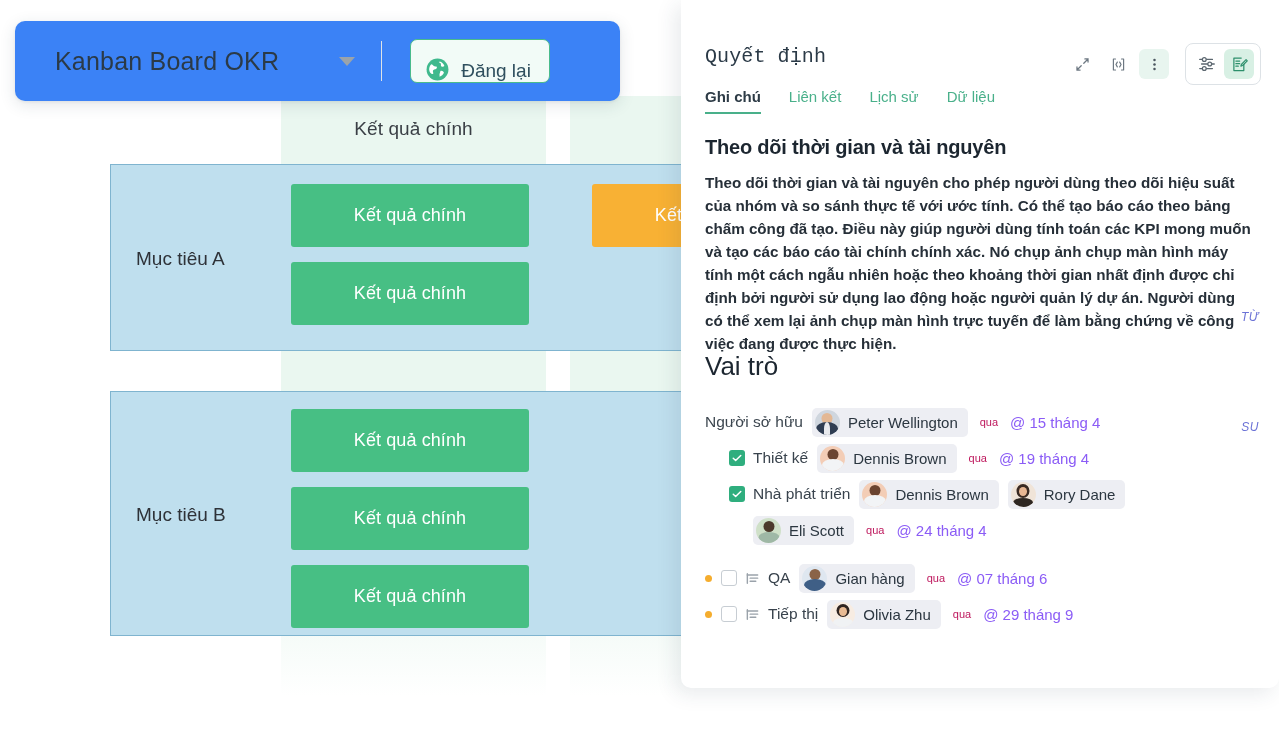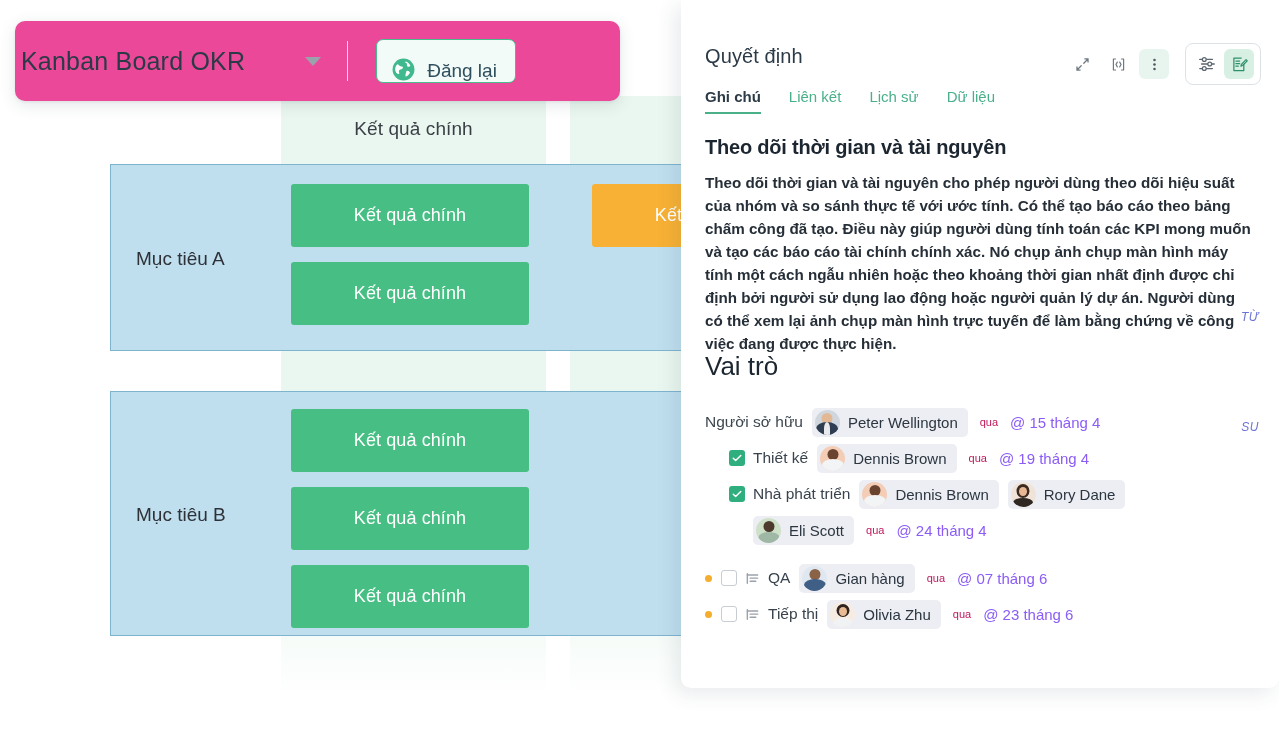--- a/index.html
+++ b/index.html
@@ -55,23 +55,23 @@
   .a-k2 { left:180px; top:97px; }
   .a-o1 { left:481px; top:19px; }
   
   .b-k1 { left:180px; top:17px; }
   .b-k2 { left:180px; top:95px; }
   .b-k3 { left:180px; top:173px; }
 
   
   .toolbar-card {
     position:absolute; left:15px; top:21px; width:605px; height:80px;
-    background:#ec4899; border-radius:10px;
+    background:#3b82f6; border-radius:10px;
     box-shadow: 0 4px 16px rgba(40,60,80,.13), 0 1px 3px rgba(40,60,80,.08);
-    display:flex; align-items:center; padding:0 6px;
+    display:flex; align-items:center; padding:0 40px;
   }
   .board-title { font-size:25px; color:#2b3a47; letter-spacing:.2px; }
   .chevron-down {
     margin-left:60px; width:0; height:0;
     border-left:8px solid transparent; border-right:8px solid transparent;
     border-top:9px solid #9aa3ab;
   }
   .tb-divider { width:1px; height:40px; background:#dfe3e6; margin-left:26px; }
   .publish-btn {
     margin-left:28px; height:44px; padding:0 18px 0 14px;
@@ -81,21 +81,21 @@
   }
   .globe-icon { width:25px; height:25px; flex:0 0 25px; }
 
   
   .panel {
     position:absolute; left:681px; top:0; width:598px; height:688px;
     background:#ffffff; border-radius:0 0 10px 10px;
     box-shadow: -6px 6px 20px rgba(40,60,80,.10);
     padding: 45px 0 0 0; overflow:hidden;
   }
-  .panel-head { position:relative; padding:0 24px; display:flex; align-items:flex-start; }
+  .panel-head { position:relative; padding:0 24px; display:flex; align-items:flex-start;font-family:Liberation Mono, monospace; }
   .panel-title { font-size:20px; color:#2b3a47; letter-spacing:.1px; }
   .head-icons { position:absolute; right:18px; top:-2px; display:flex; align-items:center; gap:6px; }
   .icon-btn {
     width:30px; height:30px; border-radius:6px;
     display:flex; align-items:center; justify-content:center; cursor:pointer;
     background:transparent;
   }
   .icon-btn.tinted { background:#e8f5ef; }
   .icon-group {
     margin-left:10px; border:1px solid #dde2e6; border-radius:8px;
@@ -381,18 +381,18 @@
         <span class="role-label">Tiếp thị</span>
         <span class="person">
           <span class="avatar" style="background:#f7ece2;">
             <span class="av-head" style="top:2px;width:13px;height:13px;background:#2f2420;"></span>
             <span class="av-head" style="top:5px;width:8px;height:9px;background:#e9bb94;"></span>
             <span class="av-body" style="bottom:0;width:20px;height:9px;background:#f0f2f4;"></span>
           </span>
           <span class="name">Olivia Zhu</span>
         </span>
         <span class="via">qua</span>
-        <span class="date">@ 23 tháng 6</span>
+        <span class="date">@ 29 tháng 9</span>
       </div>
 
     </div>
   </div>
 </div>
 
 </body></html>

